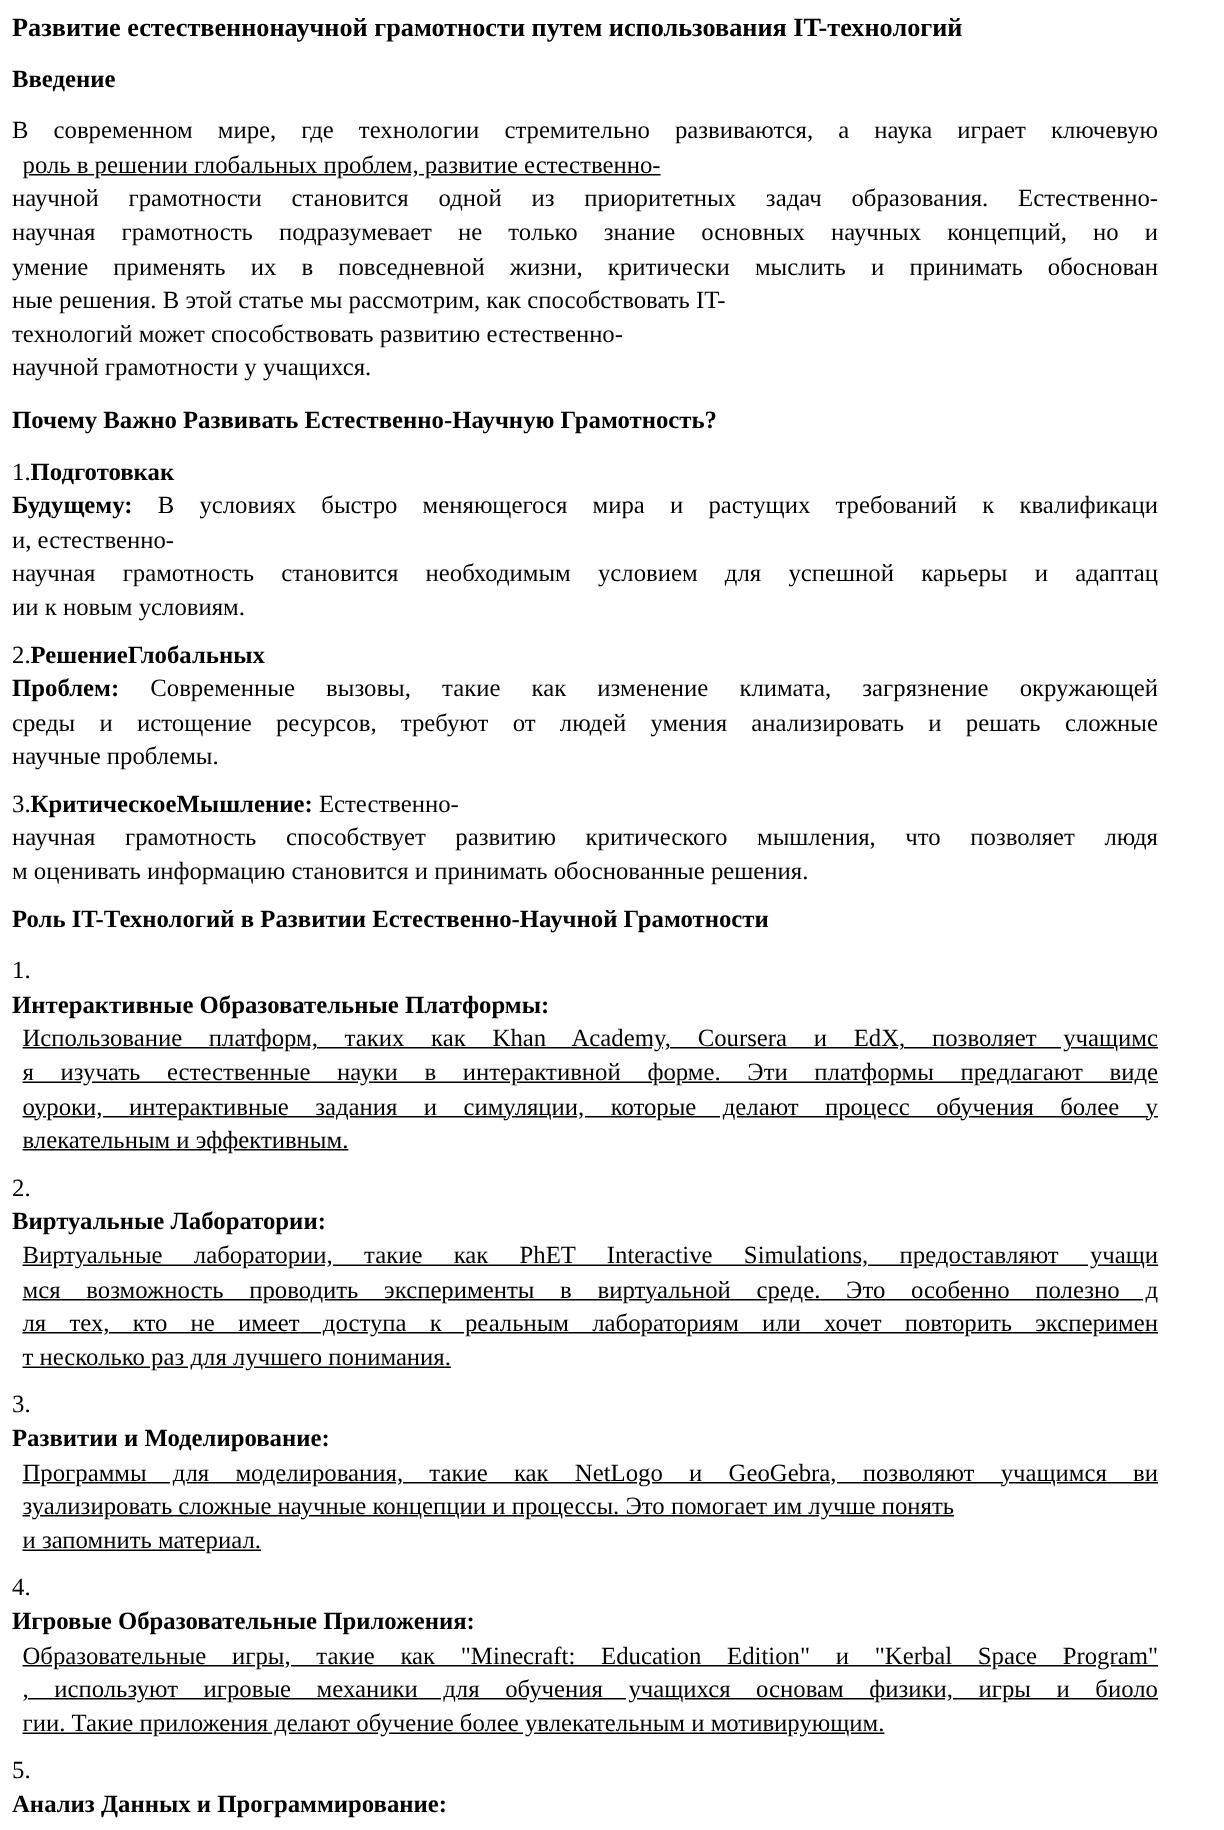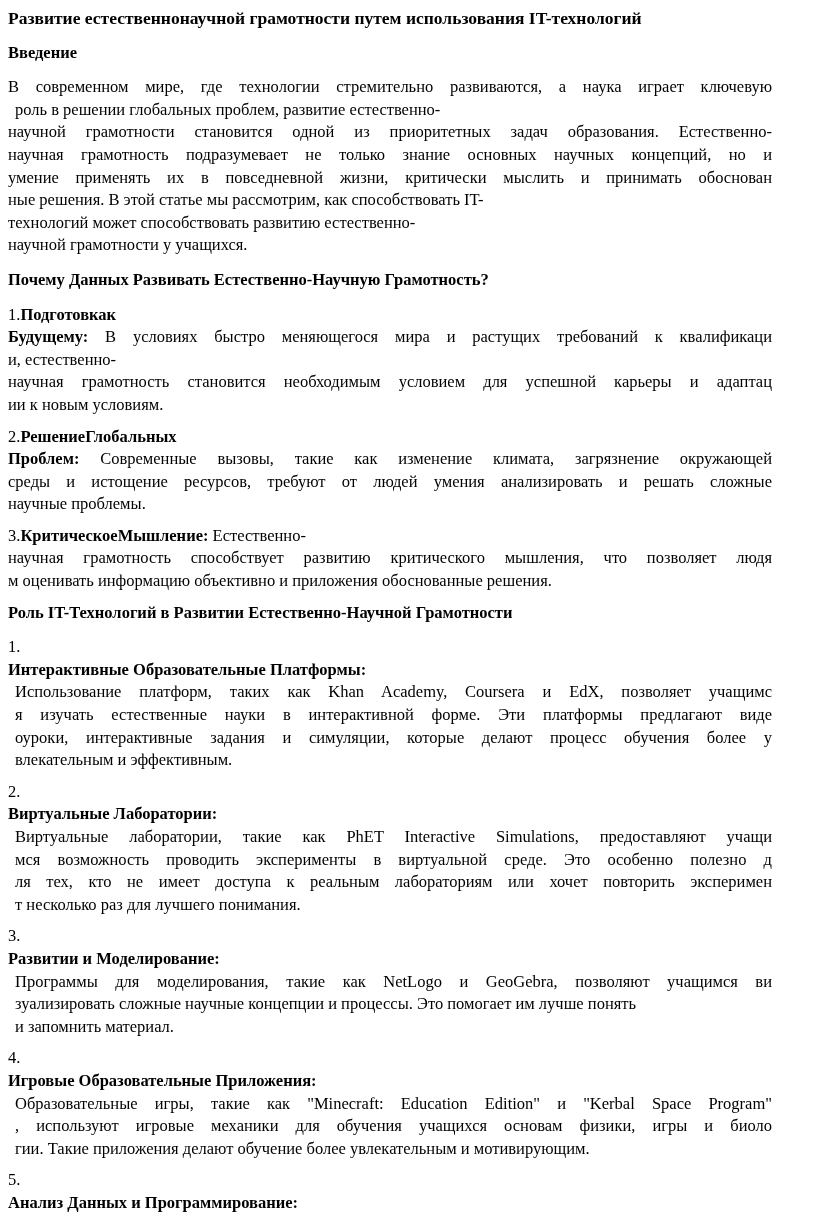--- a/index.html
+++ b/index.html
@@ -17,21 +17,21 @@
   .block { margin: 0 0 12px 0; }
   .block.kind-item, .block.kind-group { margin-bottom: 9px; }
   .block.kind-title .line { font-size: 17.5px; }
   .line {
     line-height: 22.6px;
     min-height: 22.6px;
     white-space: pre-wrap;
   }
   .line.fill { text-align: justify; text-align-last: justify; }
   .line.split { display: flex; justify-content: flex-start; white-space: pre; }
-  .line.indent { padding-left: 7px; }
+  .line.indent { padding-left: 7px; text-decoration: underline; }
   .seg.b { font-weight: bold; }
 </style>
 </head>
 <body>
 
 <main class="page">
     <div class="block kind-title">
       <div class="line left"><span class="seg b">Развитие естественнонаучной грамотности путем использования IT-технологий</span></div>
     </div>
     <div class="block kind-heading">
@@ -41,39 +41,39 @@
       <div class="line fill"><span class="seg">В современном мире, где технологии стремительно развиваются, а наука играет ключевую</span></div>
       <div class="line left indent"><span class="seg">роль в решении глобальных проблем, развитие естественно-</span></div>
       <div class="line fill"><span class="seg">научной грамотности становится одной из приоритетных задач образования. Естественно-</span></div>
       <div class="line fill"><span class="seg">научная грамотность подразумевает не только знание основных научных концепций, но и</span></div>
       <div class="line fill"><span class="seg">умение применять их в повседневной жизни, критически мыслить и принимать обоснован</span></div>
       <div class="line left"><span class="seg">ные решения. В этой статье мы рассмотрим, как способствовать IT-</span></div>
       <div class="line left"><span class="seg">технологий может способствовать развитию естественно-</span></div>
       <div class="line left"><span class="seg">научной грамотности у учащихся.</span></div>
     </div>
     <div class="block kind-heading">
-      <div class="line left"><span class="seg b">Почему Данных Развивать Естественно-Научную Грамотность?</span></div>
+      <div class="line left"><span class="seg b">Почему Важно Развивать Естественно-Научную Грамотность?</span></div>
     </div>
     <div class="block kind-item">
       <div class="line split"><span><span class="seg">1.</span><span class="seg b">Подготовка</span></span><span><span class="seg b">к</span></span></div>
       <div class="line fill"><span class="seg b">Будущему:</span><span class="seg"> В условиях быстро меняющегося мира и растущих требований к квалификаци</span></div>
       <div class="line left"><span class="seg">и, естественно-</span></div>
       <div class="line fill"><span class="seg">научная грамотность становится необходимым условием для успешной карьеры и адаптац</span></div>
       <div class="line left"><span class="seg">ии к новым условиям.</span></div>
     </div>
     <div class="block kind-item">
       <div class="line split"><span><span class="seg">2.</span><span class="seg b">Решение</span></span><span><span class="seg b">Глобальных</span></span></div>
       <div class="line fill"><span class="seg b">Проблем:</span><span class="seg"> Современные вызовы, такие как изменение климата, загрязнение окружающей</span></div>
       <div class="line fill"><span class="seg">среды и истощение ресурсов, требуют от людей умения анализировать и решать сложные</span></div>
       <div class="line left"><span class="seg">научные проблемы.</span></div>
     </div>
     <div class="block kind-item">
       <div class="line split"><span><span class="seg">3.</span><span class="seg b">Критическое</span></span><span><span class="seg b">Мышление:</span><span class="seg"> Естественно-</span></span></div>
       <div class="line fill"><span class="seg">научная грамотность способствует развитию критического мышления, что позволяет людя</span></div>
-      <div class="line left"><span class="seg">м оценивать информацию объективно и приложения обоснованные решения.</span></div>
+      <div class="line left"><span class="seg">м оценивать информацию становится и принимать обоснованные решения.</span></div>
     </div>
     <div class="block kind-heading">
       <div class="line left"><span class="seg b">Роль IT-Технологий в Развитии Естественно-Научной Грамотности</span></div>
     </div>
     <div class="block kind-group">
       <div class="line left"><span class="seg">1.</span></div>
       <div class="line left"><span class="seg b">Интерактивные Образовательные Платформы:</span></div>
       <div class="line fill indent"><span class="seg">Использование платформ, таких как Khan Academy, Coursera и EdX, позволяет учащимс</span></div>
       <div class="line fill indent"><span class="seg">я изучать естественные науки в интерактивной форме. Эти платформы предлагают виде</span></div>
       <div class="line fill indent"><span class="seg">оуроки, интерактивные задания и симуляции, которые делают процесс обучения более у</span></div>

